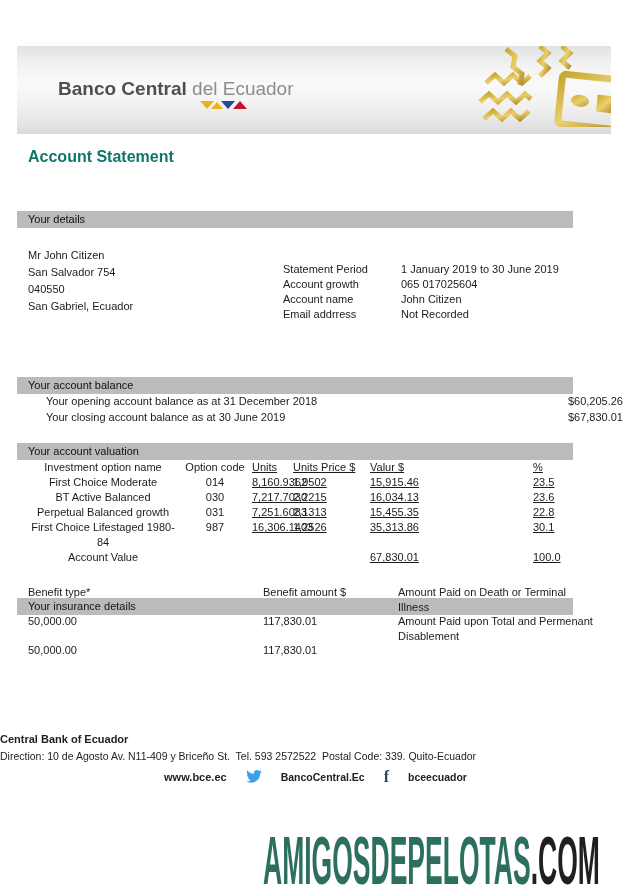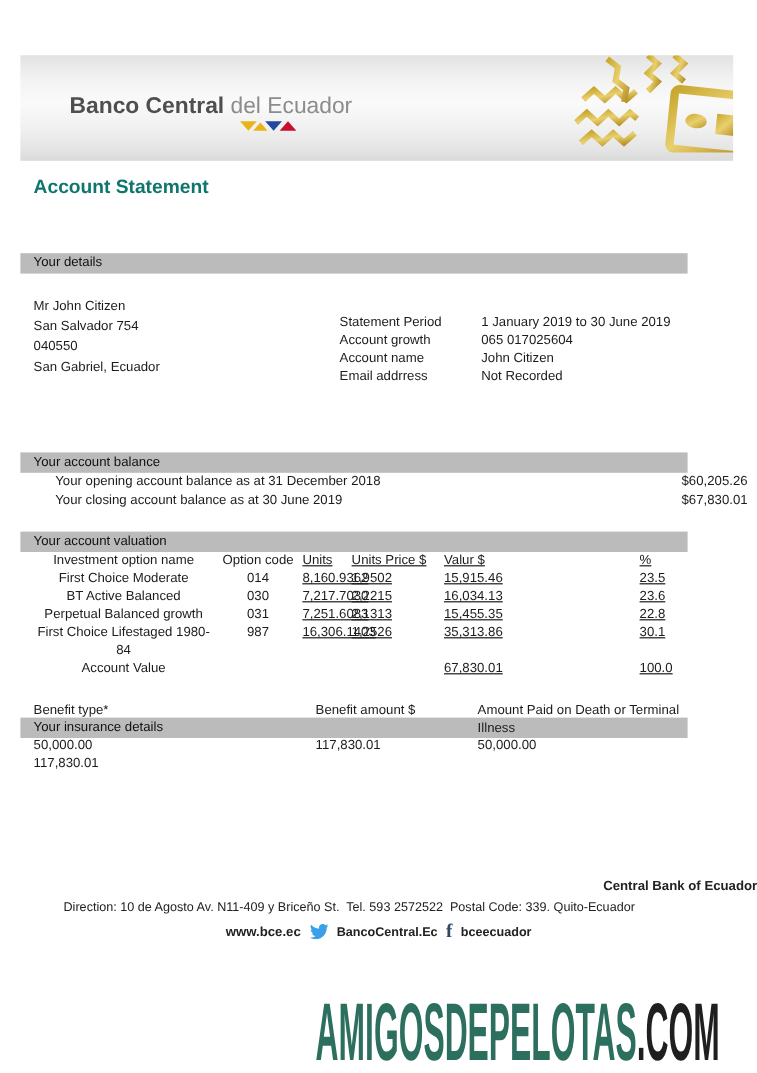--- a/index.html
+++ b/index.html
@@ -41,26 +41,26 @@
             grid-template-columns:150px 74px 41px 77px 163px 72px;
             font-size:11px;line-height:15px;}
   .cl{text-align:center;} .cr{text-align:left;text-decoration:underline;}
 
   
   .ins-grid{position:absolute;left:28px;top:585px;width:577px;display:grid;
             grid-template-columns:235px 135px 207px;font-size:11px;line-height:14.5px;}
   .ins-grid > div{padding-right:8px;}
 
   
-  .f-bank{position:absolute;left:0;top:733px;width:631px;text-align:right;
+  .f-bank{position:absolute;left:0;top:733px;width:631px;text-align:left;
           font-size:11px;font-weight:bold;color:#222;}
-  .f-addr{position:absolute;left:0;top:750px;width:582px;text-align:center;
+  .f-addr{position:absolute;left:0;top:750px;width:582px;text-align:left;
           font-size:10.5px;color:#222;white-space:pre-wrap;}
   .f-social{position:absolute;left:0;top:770px;width:631px;display:flex;justify-content:center;
-            align-items:center;gap:7px;font-size:10.5px;font-weight:bold;color:#222;}
+            align-items:center;gap:19px;font-size:10.5px;font-weight:bold;color:#222;}
   .f-social .site{font-size:11px;}
   .tw-icon{width:16px;height:13px;display:inline-block;}
   .fb-icon{font-family:"Liberation Serif",serif;font-weight:bold;font-size:16px;color:#2e4a62;line-height:13px;}
 
   
   .watermark{position:absolute;top:834px;right:31px;font-weight:bold;font-size:68px;line-height:52px;
              white-space:nowrap;transform:scaleX(0.39);transform-origin:100% 0;}
   .wm-green{color:#2d6f5f;} .wm-dark{color:#1f1f1f;}
 </style>
 </head>
@@ -181,20 +181,21 @@
 
   <div class="bar bar4">Your insurance details</div>
   <div class="ins-grid">
     <div>Benefit type*</div>
     <div>Benefit amount $</div>
 
     <div>Amount Paid on Death or Terminal Illness</div>
     <div>50,000.00</div>
     <div>117,830.01</div>
 
+    <div>Amount Paid upon Total and Permenant Disablement</div>
     <div>50,000.00</div>
     <div>117,830.01</div>
   </div>
 
   <div class="f-bank">Central Bank of Ecuador</div>
   <div class="f-addr">Direction: 10 de Agosto Av. N11-409 y Briceño St.  Tel. 593 2572522  Postal Code: 339. Quito-Ecuador</div>
   <div class="f-social">
     <span class="site">www.bce.ec</span>
     <svg class="tw-icon" viewBox="0 0 24 20">
       <path fill="#3aa0e8" d="M23.9 2.3c-.9.4-1.8.7-2.8.8 1-.6 1.8-1.6 2.2-2.7-1 .6-2 1-3.1 1.2C19.3.6 18 0 16.6 0c-2.7 0-4.9 2.2-4.9 4.9 0 .4 0 .8.1 1.1C7.7 5.8 4.1 3.9 1.6.9 1.2 1.6 1 2.5 1 3.4c0 1.7.9 3.2 2.2 4.1-.8 0-1.6-.2-2.2-.6v.1c0 2.4 1.7 4.4 3.9 4.8-.4.1-.8.2-1.3.2-.3 0-.6 0-.9-.1.6 2 2.4 3.4 4.6 3.4-1.7 1.3-3.8 2.1-6.1 2.1-.4 0-.8 0-1.2-.1 2.2 1.4 4.8 2.2 7.6 2.2 9.1 0 14-7.5 14-14v-.6c1-.7 1.8-1.6 2.3-2.6z"></path>

